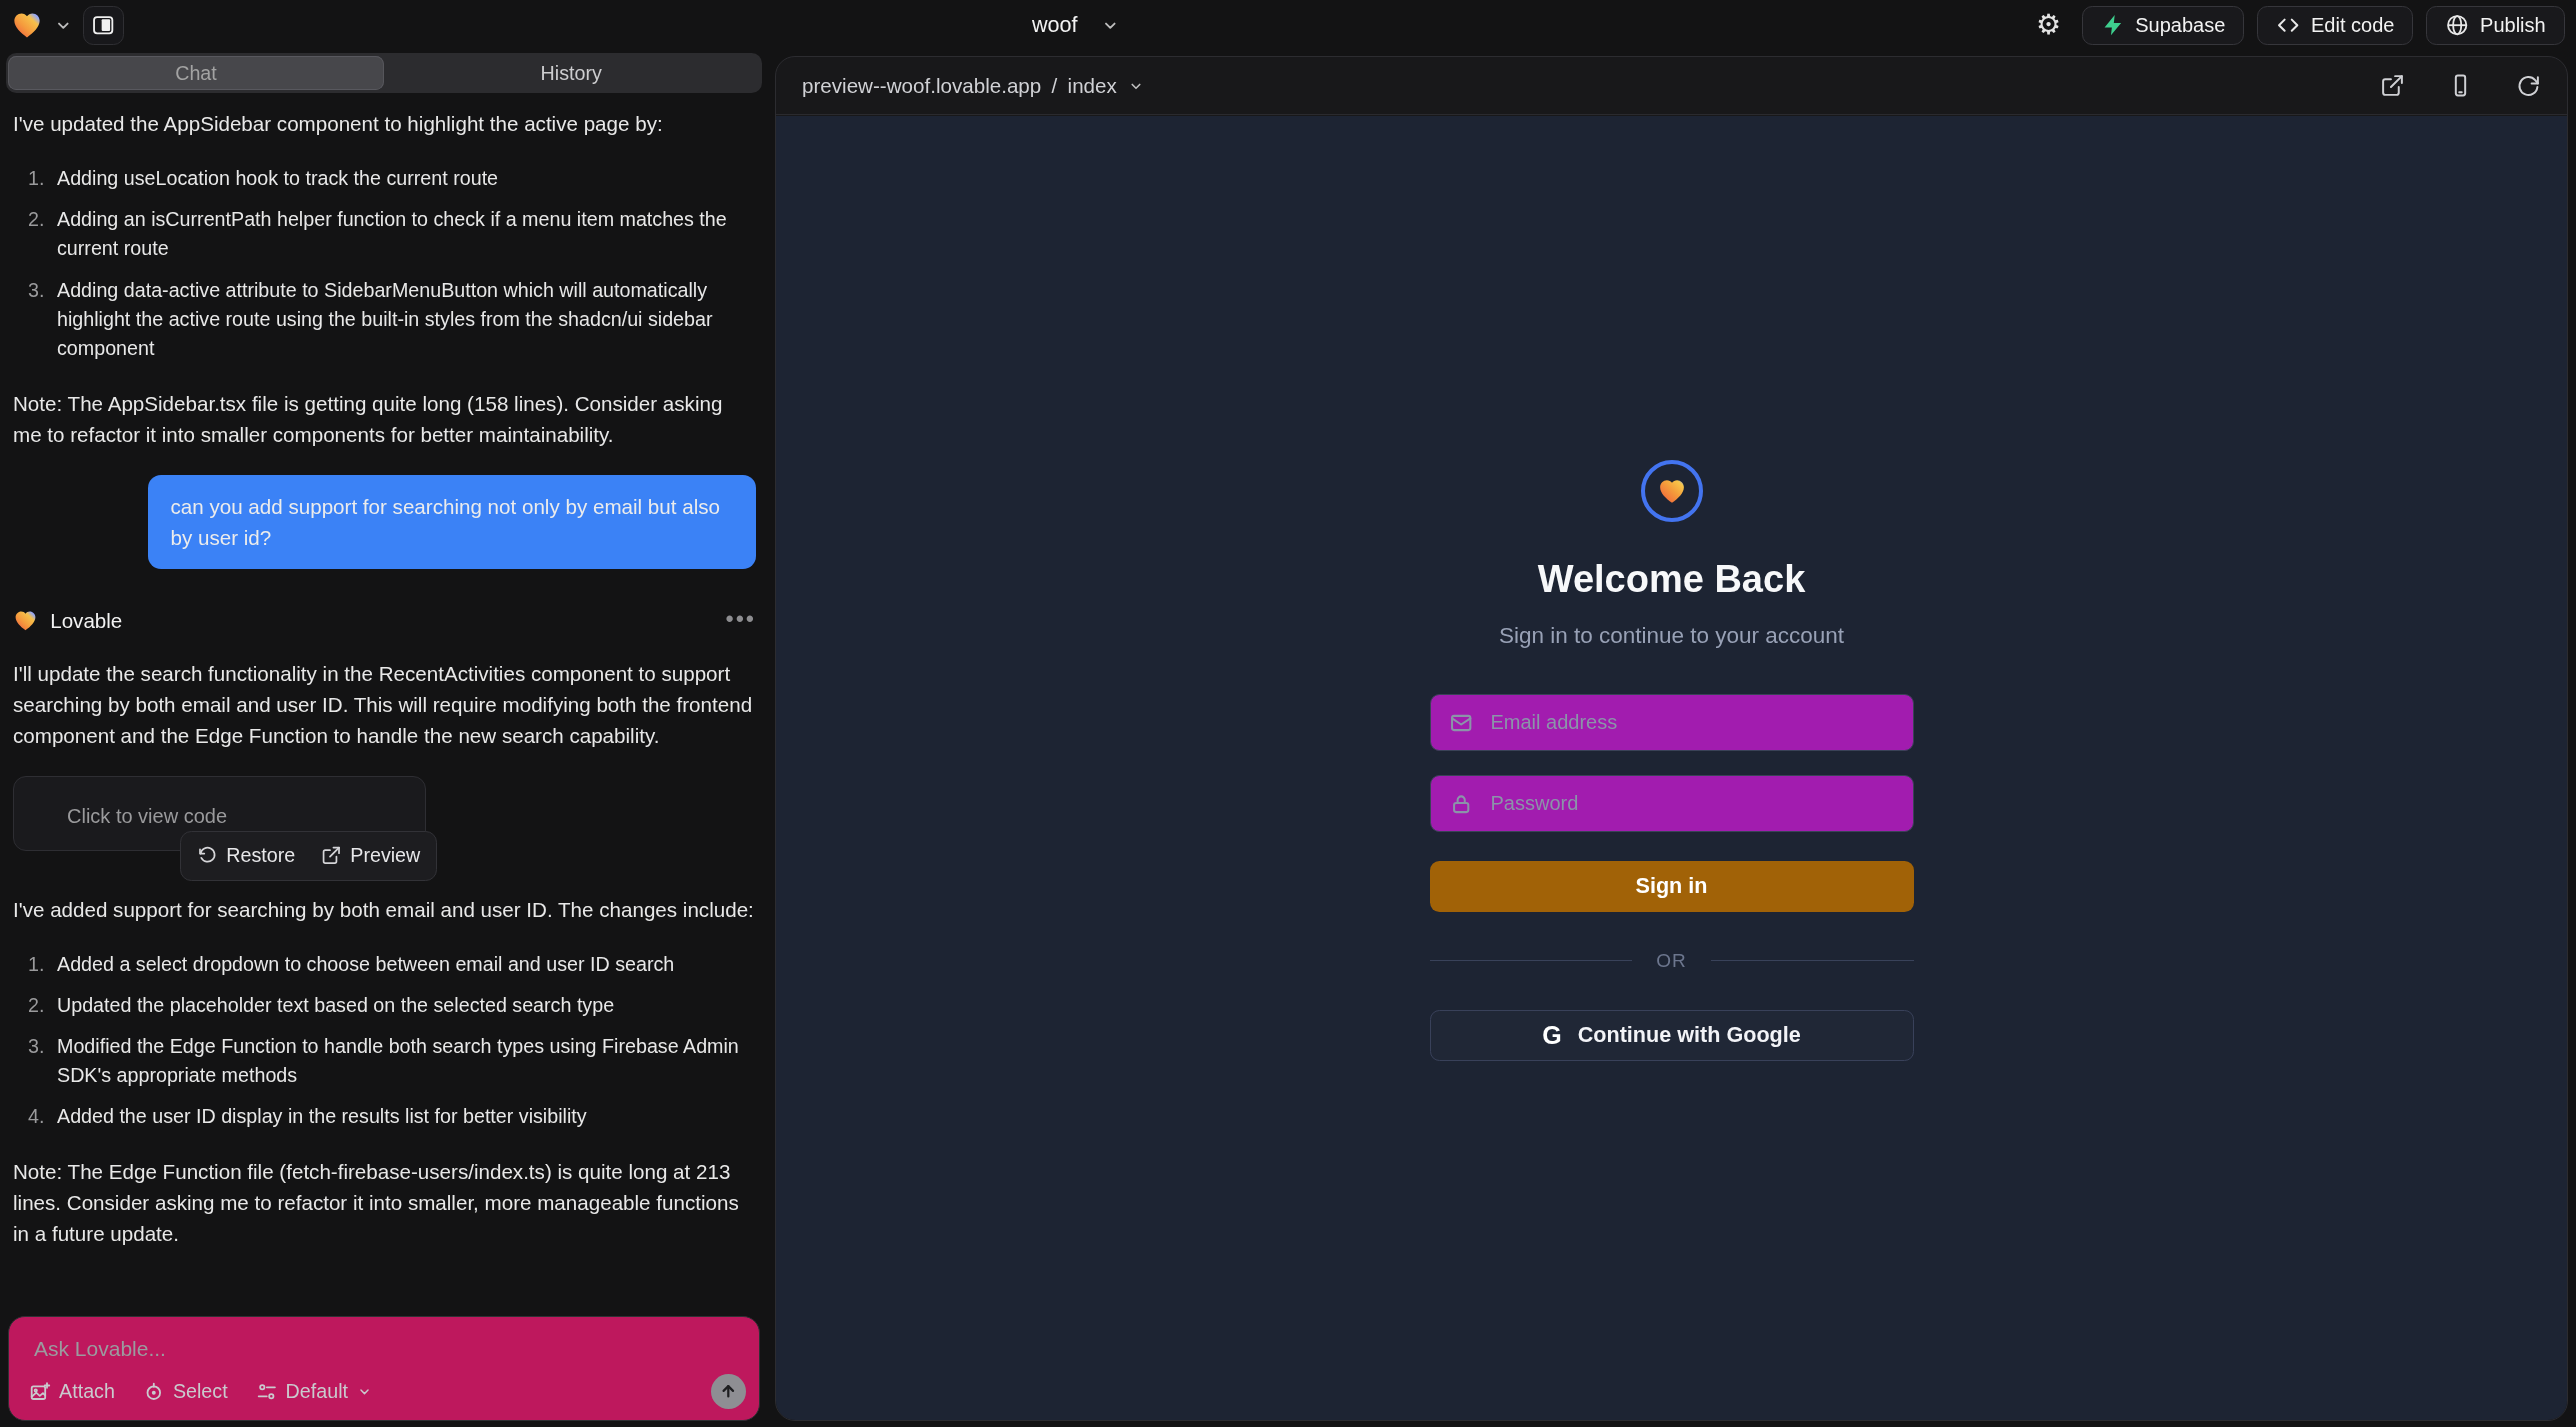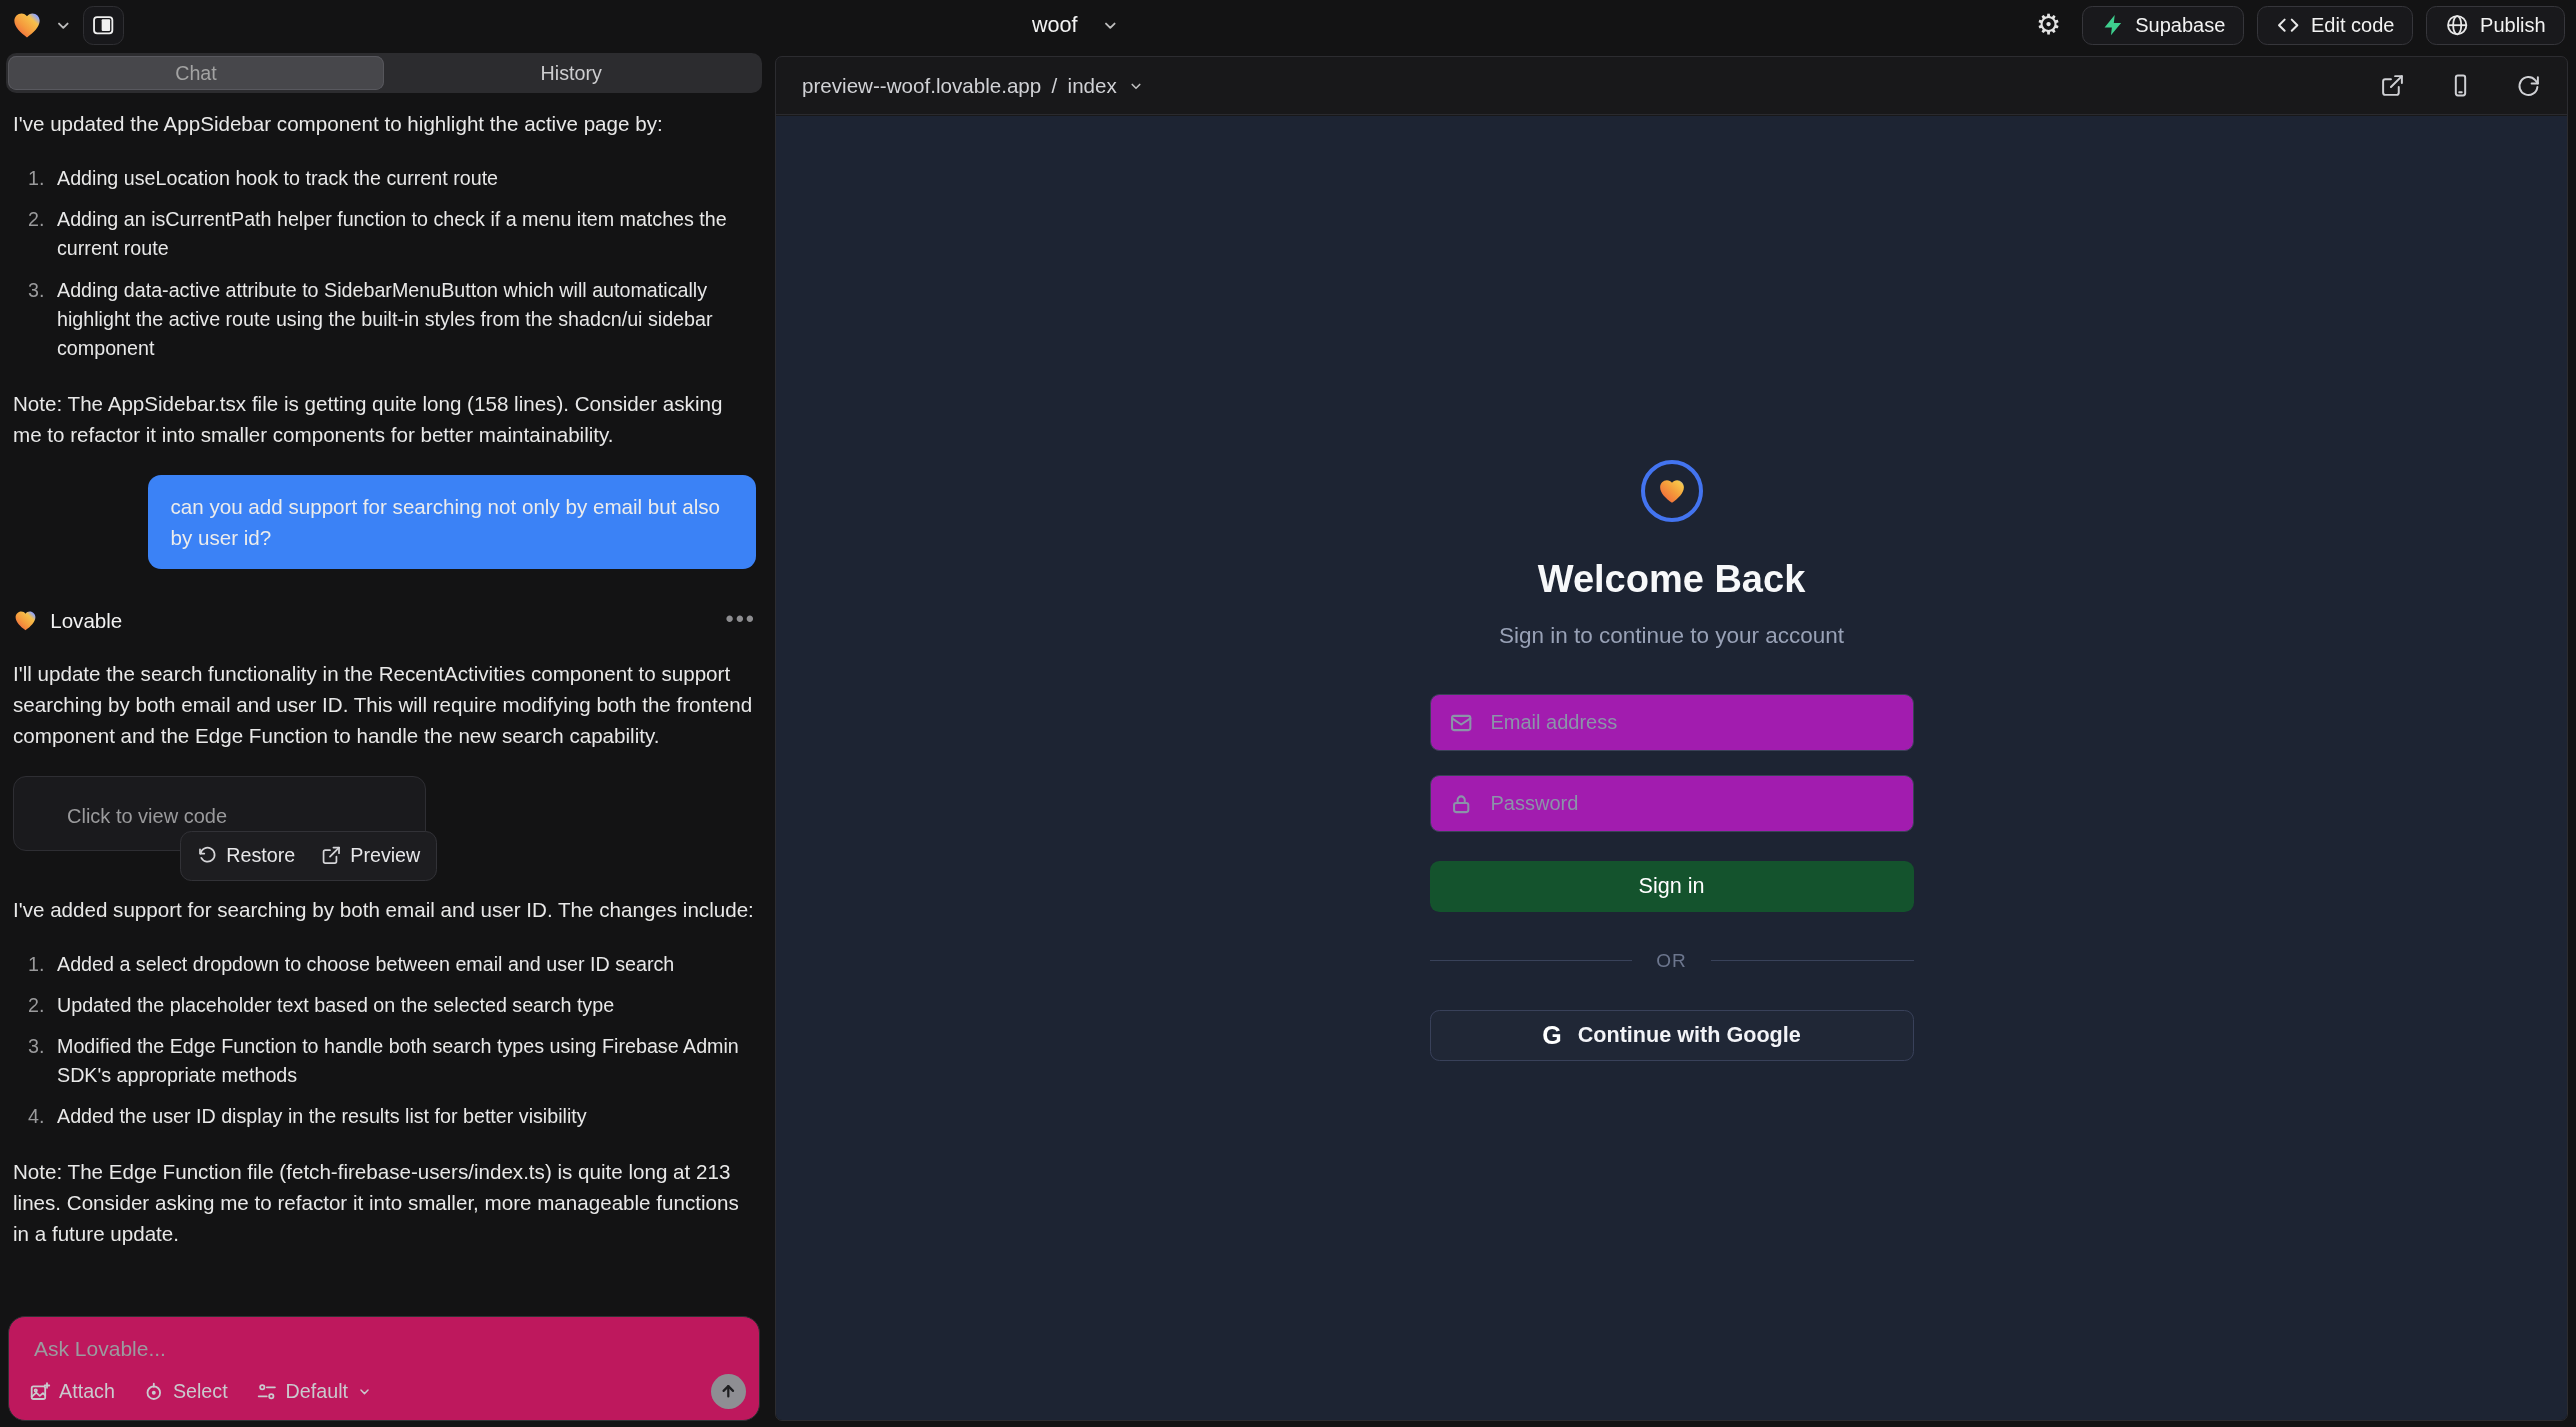--- a/index.html
+++ b/index.html
@@ -51,37 +51,37 @@
   .composer { position:absolute; left:7.5px; bottom:7.5px; width:752px; height:105px; background:#be185d; border:0.9px solid #303034; border-radius:17px; }
   .composer-input { position:absolute; left:23.5px; top:19px; width:582px; background:transparent; border:none; outline:none; font-size:21px; color:#e8e8e8; font-family:"Liberation Sans","DejaVu Sans",sans-serif; }
   .composer-input::placeholder { color:#9b9b9f; }
   .composer-row { position:absolute; left:20.6px; right:13px; bottom:10.3px; display:flex; align-items:center; gap:28px; color:#cacace; font-size:19.7px; }
   .composer-tool { display:flex; align-items:center; gap:8.4px; cursor:pointer; }
   .composer-tool svg { width:21.6px; height:21.6px; stroke:#cacace; fill:none; stroke-width:2; stroke-linecap:round; stroke-linejoin:round; }
   .send-btn { margin-left:auto; width:35px; height:35px; border-radius:50%; background:#8e8e93; border:none; display:flex; align-items:center; justify-content:center; cursor:pointer; }
   .send-btn svg { width:20.6px; height:20.6px; stroke:#1e1e21; fill:none; stroke-width:2.6; stroke-linecap:round; stroke-linejoin:round; }
 
   
-  .preview-panel { position:absolute; left:775px; top:56px; width:1793px; height:1365px; border:0.9px solid #2c2c30; border-radius:7px; background:#18181a; overflow:hidden; }
+  .preview-panel { position:absolute; left:775px; top:56px; width:1793px; height:1365px; border:0.9px solid #2c2c30; border-radius:20px; background:#18181a; overflow:hidden; }
   .preview-bar { height:58px; display:flex; align-items:center; padding:0 26px; border-bottom:0.9px solid #2a2a2e; color:#d0d1d5; font-size:20.6px; }
   .url-group { display:flex; align-items:center; gap:10.3px; cursor:pointer; }
   .preview-actions { margin-left:auto; display:flex; align-items:center; gap:43px; }
   .preview-actions svg { width:25px; height:25px; stroke:#cfd0d4; fill:none; stroke-width:1.9; stroke-linecap:round; stroke-linejoin:round; cursor:pointer; }
   .preview-content { position:absolute; left:0; right:0; top:59px; bottom:0; background:#1d2433; display:flex; align-items:center; justify-content:center; }
 
   .auth { width:484px; display:flex; flex-direction:column; align-items:center; margin-top:-15px; }
   .auth-logo { width:62px; height:62px; border-radius:50%; border:4.7px solid #4374f0; display:flex; align-items:center; justify-content:center; margin-bottom:36px; }
   .auth-logo svg { width:30px; height:30px; }
   .auth-title { font-size:38px; font-weight:700; color:#f7f8fa; margin:0 0 21.6px 0; }
   .auth-sub { font-size:22.5px; color:#98a1b6; margin:0 0 45px 0; }
   .field { position:relative; width:100%; height:57px; margin-bottom:24.4px; }
   .field input { width:100%; height:100%; background:#a21caf; border:0.9px solid #3a4257; border-radius:9.4px; padding:0 19px 0 60px; color:#e8eaf0; font-size:20px; outline:none; font-family:"Liberation Sans","DejaVu Sans",sans-serif; }
   .field input::placeholder { color:#8b94a9; }
   .field svg { position:absolute; left:19.7px; top:50%; transform:translateY(-50%); width:24.4px; height:24.4px; stroke:#8b94a9; fill:none; stroke-width:2; stroke-linecap:round; stroke-linejoin:round; }
-  .signin-btn { width:100%; height:51px; border-radius:9.4px; background:#14532d; color:#ffffff; font-size:21.6px; font-weight:400; border:none; margin-top:3.8px; cursor:pointer; font-family:"Liberation Sans","DejaVu Sans",sans-serif; }
+  .signin-btn { width:100%; height:51px; border-radius:9.4px; background:#a16207; color:#ffffff; font-size:21.6px; font-weight:700; border:none; margin-top:3.8px; cursor:pointer; font-family:"Liberation Sans","DejaVu Sans",sans-serif; }
   .or-divider { width:100%; display:flex; align-items:center; gap:24.4px; color:#6c768e; font-size:19px; letter-spacing:0.9px; margin:38px 0; }
   .or-divider .line { flex:1; height:0.9px; background:#39425a; }
   .google-btn { width:100%; height:51px; border-radius:9.4px; background:#202736; border:0.9px solid #39415a; color:#f2f3f7; font-size:21.6px; font-weight:600; display:flex; align-items:center; justify-content:center; gap:16px; cursor:pointer; font-family:"Liberation Sans","DejaVu Sans",sans-serif; }
   .g-glyph { font-size:25px; font-weight:700; color:#ffffff; line-height:1; }
 </style>
 </head>
 <body>
 
 <svg width="0" height="0" style="position:absolute">
   <defs>

